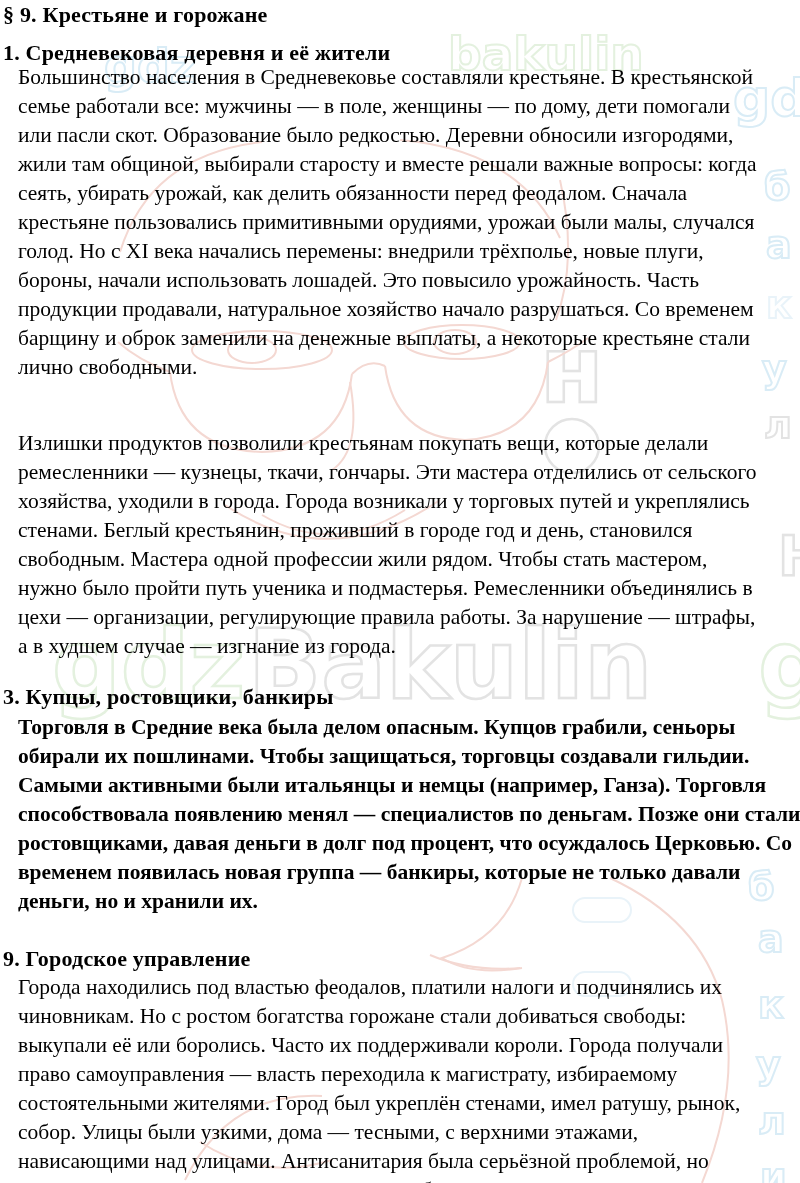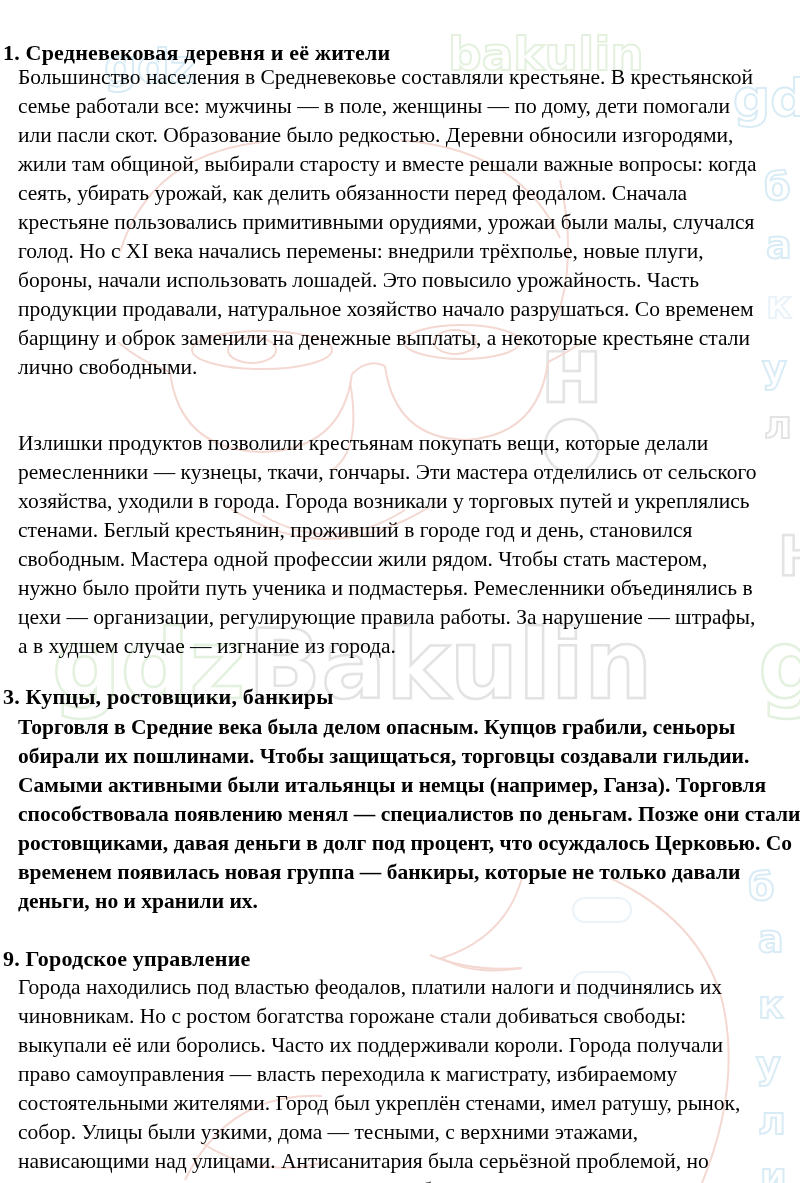--- a/index.html
+++ b/index.html
@@ -81,20 +81,21 @@
     <path d="M522,878 Q505,938 442,958 Q470,976 522,968"></path>
     <path d="M610,878 Q700,920 722,1000 Q742,1085 702,1183"></path>
     <path d="M185,1180 Q228,1092 322,1096"></path>
     <path d="M200,1142 Q262,1182 332,1160"></path>
     <path d="M430,955 Q470,972 520,968"></path>
   </g>
 </svg>
 
 <div class="content">
 
+  <div class="doc-title">§ 9. Крестьяне и горожане</div>
 
   <div class="sec-h" id="h1">1. Средневековая деревня и её жители</div>
   <div class="sec-p" id="p1">Большинство населения в Средневековье составляли крестьяне. В крестьянской
 семье работали все: мужчины — в поле, женщины — по дому, дети помогали
 или пасли скот. Образование было редкостью. Деревни обносили изгородями,
 жили там общиной, выбирали старосту и вместе решали важные вопросы: когда
 сеять, убирать урожай, как делить обязанности перед феодалом. Сначала
 крестьяне пользовались примитивными орудиями, урожаи были малы, случался
 голод. Но с XI века начались перемены: внедрили трёхполье, новые плуги,
 бороны, начали использовать лошадей. Это повысило урожайность. Часть

